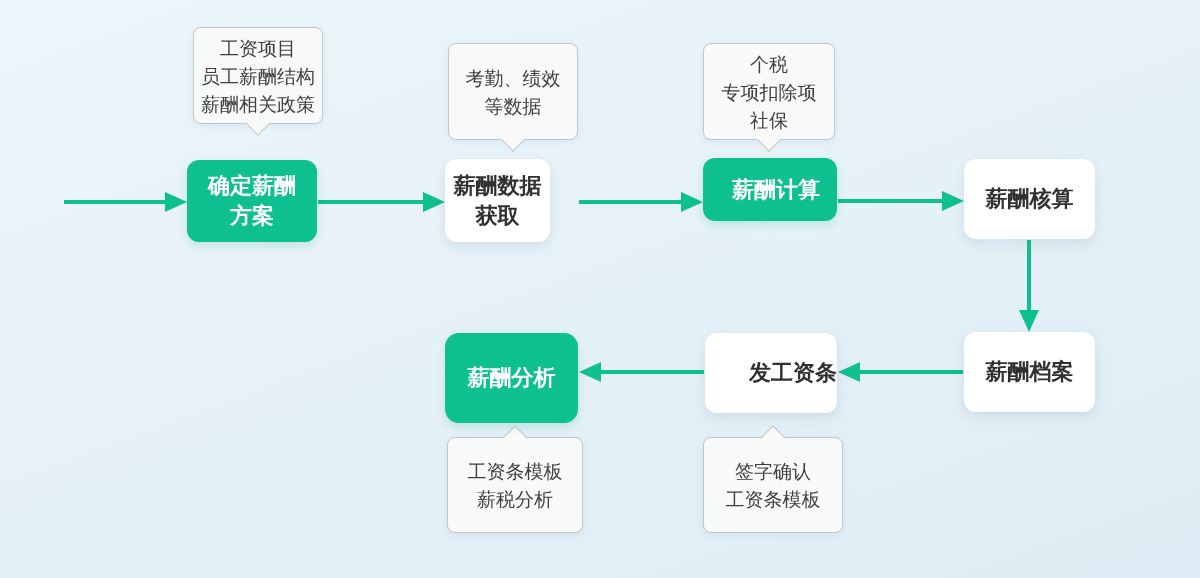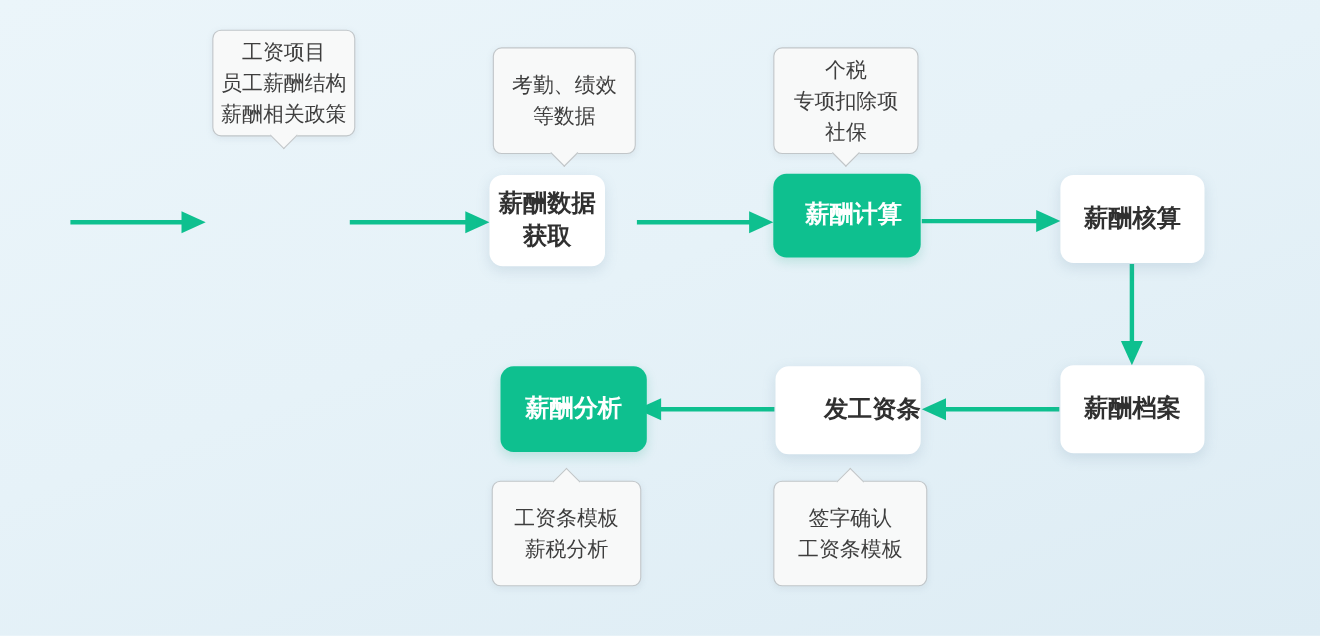--- a/index.html
+++ b/index.html
@@ -79,25 +79,25 @@
     border-bottom: 1px solid #c1c6c9;
   }
   .tail-up {
     top: -9px;
     border-left: 1px solid #c1c6c9;
     border-top: 1px solid #c1c6c9;
   }
   
   #n-define   { left: 187px; top: 160px; width: 130px; height: 82px; }
   #n-data     { left: 445px; top: 159px; width: 105px; height: 83px; }
-  #n-calc     { left: 703px; top: 158px; width: 134px; height: 76px; padding-left: 12px; }
+  #n-calc     { left: 703px; top: 158px; width: 134px; height: 63px; padding-left: 12px; }
   #n-account  { left: 964px; top: 159px; width: 131px; height: 80px; }
   #n-archive  { left: 964px; top: 332px; width: 131px; height: 80px; }
   #n-payslip  { left: 705px; top: 333px; width: 132px; height: 80px; justify-content: flex-end; }
-  #n-analysis { left: 455px; top: 333px; width: 133px; height: 78px; }
+  #n-analysis { left: 445px; top: 333px; width: 133px; height: 90px; border-radius: 14px; }
   
   #c-define   { left: 193px; top: 27px;  width: 130px; height: 97px; text-align: center; }
   #c-data     { left: 448px; top: 43px;  width: 130px; height: 97px; justify-content: center; }
   #c-calc     { left: 703px; top: 43px;  width: 132px; height: 97px; }
   #c-analysis { left: 447px; top: 437px; width: 136px; height: 96px; }
   #c-payslip  { left: 703px; top: 437px; width: 140px; height: 96px; }
 </style>
 </head>
 <body>
 
@@ -157,20 +157,24 @@
     <span>工资条模板
 薪税分析</span>
     <span class="tail tail-up"></span>
   </div>
   <div id="c-payslip" class="callout">
     <span>签字确认
 工资条模板</span>
     <span class="tail tail-up"></span>
   </div>
 
+  <div id="n-define" class="node green">
+    <span>确定薪酬
+方案</span>
+  </div>
   <div id="n-data" class="node white">
     <span>薪酬数据
 获取</span>
   </div>
   <div id="n-calc" class="node green">
     <span>薪酬计算</span>
   </div>
   <div id="n-account" class="node white">
     <span>薪酬核算</span>
   </div>

